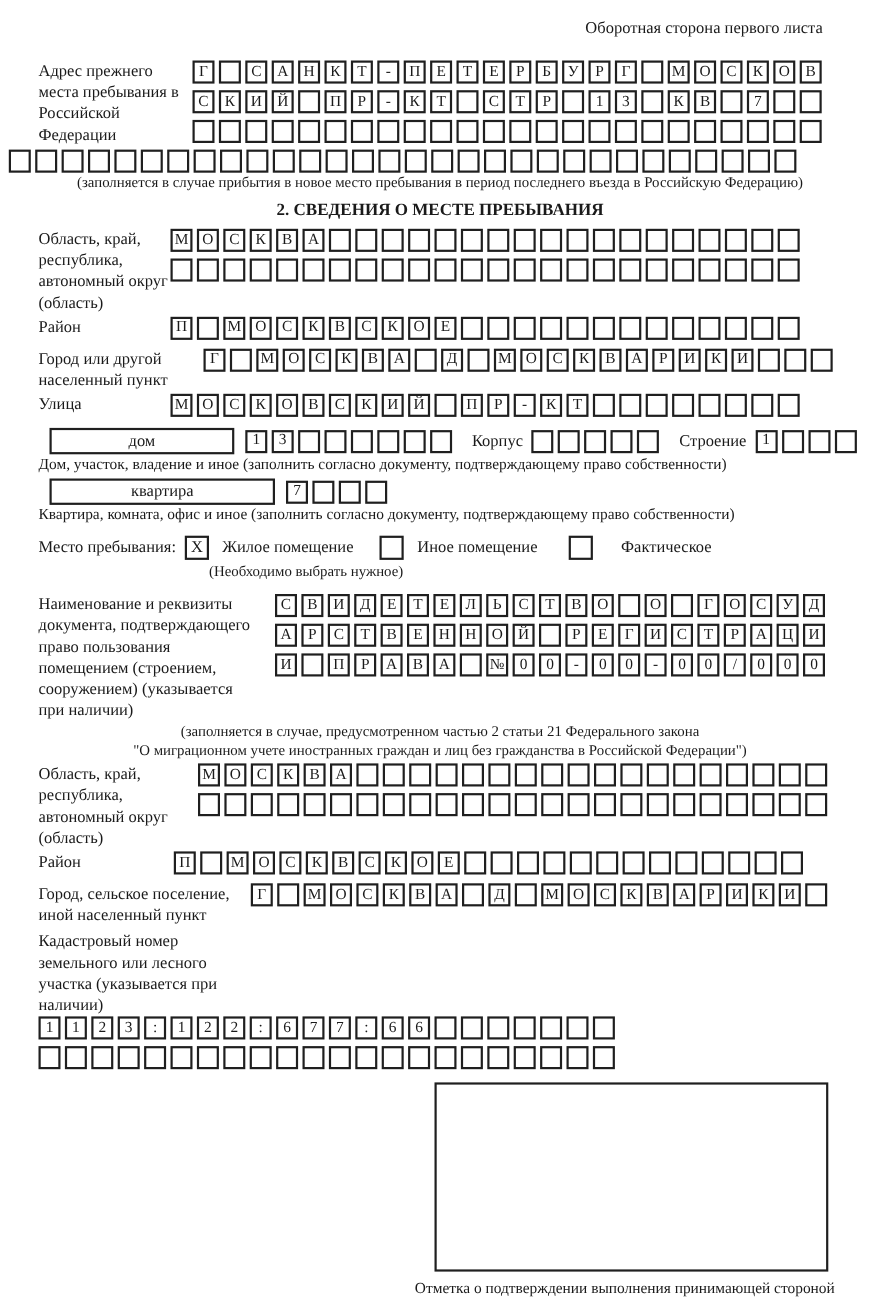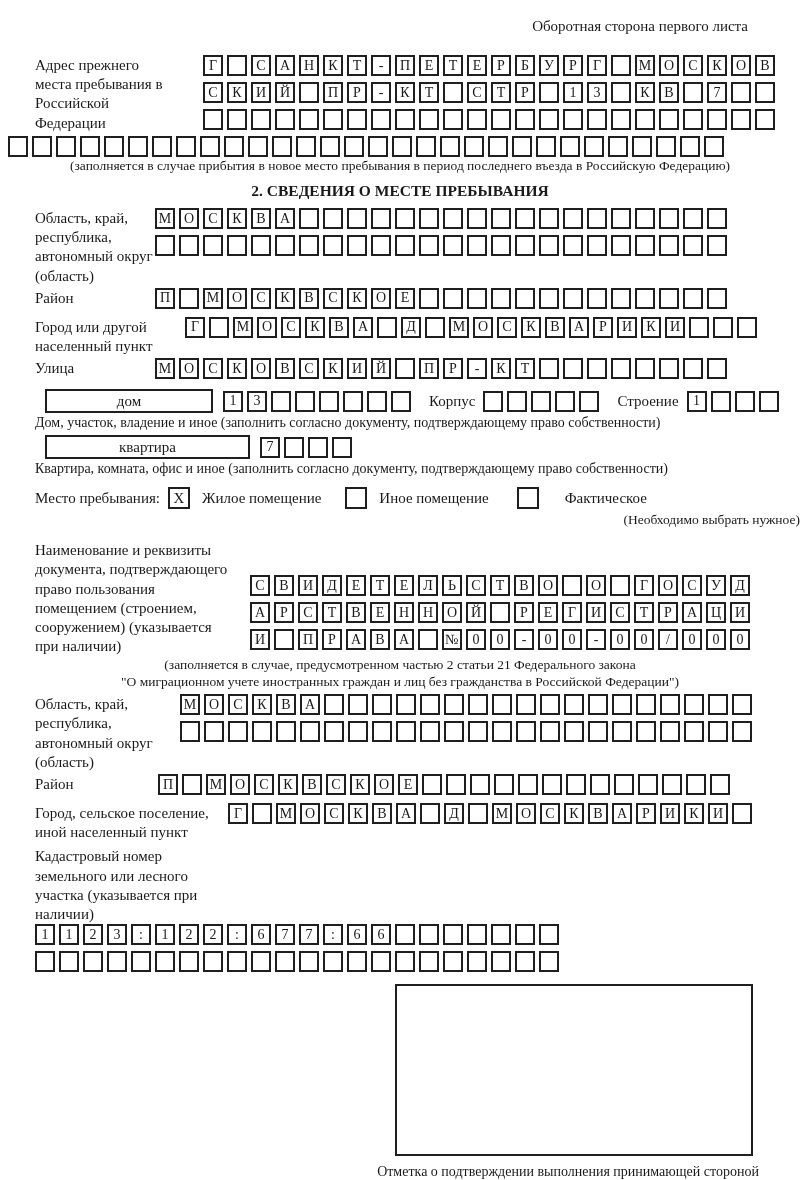--- a/index.html
+++ b/index.html
@@ -10,21 +10,21 @@
   .top-note { padding:18px 52px 0 0; text-align:right; font-size:15px; }
 
   .cells-row { display:flex; height:21px; margin-bottom:6px; }
   .cell { flex:none; display:inline-flex; align-items:center; justify-content:center;
           width:20px; height:21px; margin-right:4px; border:2px solid #1f1f1f;
           font-size:14px; line-height:1; }
 
   .flex-block { display:flex; align-items:flex-start; }
   .label { font-size:15px; line-height:1.28; padding-top:1px; }
 
-  .blockA { margin:20px 0 0 35px;gap:28px; }
+  .blockA { margin:20px 0 0 35px; }
   .blockA .label { width:140px; }
 
   .fullrow { margin:0 0 0 8px; }
 
   .caption { font-size:13.5px; text-align:center; margin-top:1px; }
   .caption-left { font-size:14px; margin:2px 0 4px 35px; }
 
   .sec-title { text-align:center; font-weight:bold; font-size:15.5px; margin:8px 0 8px 0; }
 
   .b-region  { margin:4px 0 0 35px; }  .b-region .label { width:120px; }
@@ -35,23 +35,23 @@
   .house-row { display:flex; align-items:center; margin:4px 0 0 33px; height:24px;padding-left:12px; }
   .wide-box { border:2px solid #1f1f1f; height:24px; display:flex; align-items:center;
               justify-content:center; font-size:15px; flex:none; }
   .house-box { width:168px; margin-right:10px; }
   .apt-box   { width:205px; margin-right:10px; }
   .inline-lbl { font-size:15px; margin:0 8px 0 14px; }
 
   .stay-row { display:flex; align-items:center; margin:10px 0 0 35px; font-size:15px; }
   .chk { flex:none; width:22px; height:22px; border:2px solid #1f1f1f; display:inline-flex;
          align-items:center; justify-content:center; font-size:15px; margin:0 12px; }
-  .stay-note { font-size:13.5px; margin:3px 0 12px 190px;text-align:right; }
-
-  .b-doc { margin:8px 12px 0 35px;align-items:flex-end; } .b-doc .label { width:215px; padding-right:18px; }
+  .stay-note { font-size:13.5px; margin:3px 0 12px 190px; }
+
+  .b-doc { margin:8px 12px 0 35px; } .b-doc .label { width:215px; padding-right:18px; }
 
   .b-region3  { margin:4px 0 0 35px; } .b-region3 .label { width:145px; }
   .b-district3{ margin:2px 0 0 35px; } .b-district3 .label { width:123px; }
   .b-city3    { margin:2px 16px 0 35px; } .b-city3 .label { width:193px; }
   .b-cad      { margin:4px 0 0 35px;flex-direction:column; } .b-cad .label { width:193px; }
 
   .stamp-box { margin:6px 0 0 395px; width:358px; height:172px; border:2px solid #1f1f1f; }
   .stamp-caption { width:392px; margin:6px 0 0 372px; text-align:center; font-size:14px; line-height:1.4; }
 </style>
 </head>

